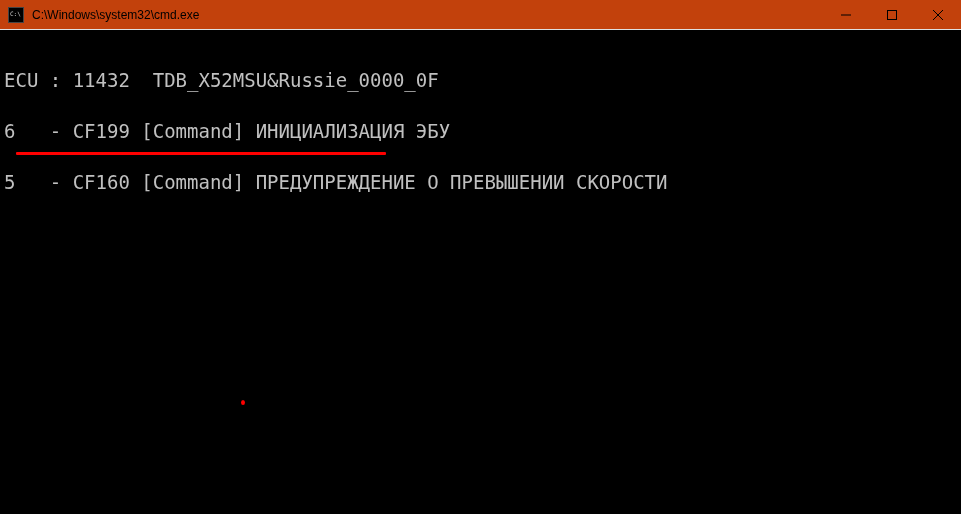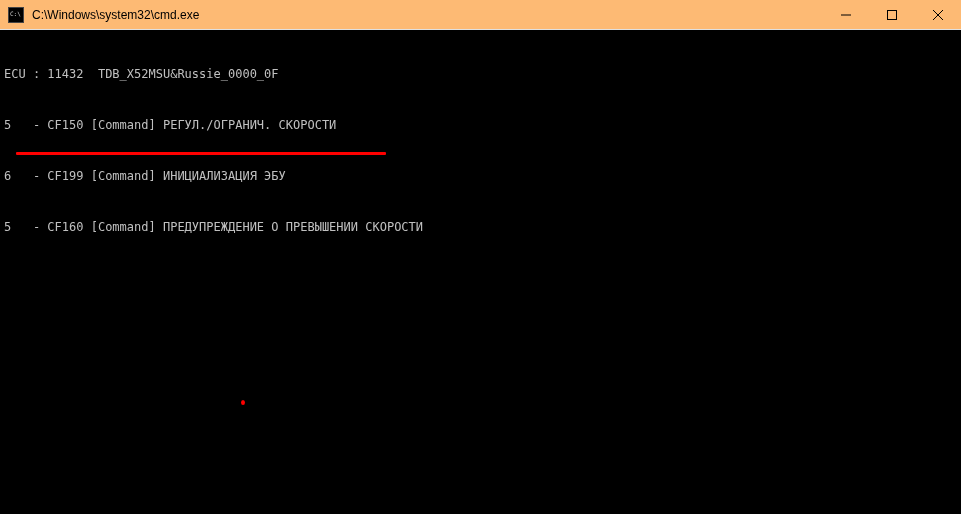--- a/index.html
+++ b/index.html
@@ -5,21 +5,21 @@
     * { margin: 0; padding: 0; box-sizing: border-box; }
     body {
       width: 961px;
       height: 514px;
       background: #ffffff;
       font-family: 'Segoe UI', Tahoma, sans-serif;
       overflow: hidden;
     }
     .titlebar {
       height: 30px;
-      background: #fdba74;
+      background: #c2410c;
       display: flex;
       align-items: center;
       border-bottom: 1px solid #e0e0e0;
     }
     .titlebar-icon {
       width: 16px;
       height: 16px;
       margin-left: 8px;
       margin-right: 8px;
       display: flex;
@@ -56,23 +56,23 @@
       height: 100%;
       display: flex;
       align-items: center;
       justify-content: center;
       cursor: pointer;
     }
     .win-btn svg { width: 10px; height: 10px; }
     .terminal {
       background: #000000;
       height: calc(100% - 30px);
-      padding: 2px 4px;
+      padding: 8px 4px;
       font-family: 'Consolas', 'Lucida Console', monospace;
-      font-size: 12px;
+      font-size: 19px;
       line-height: 17px;
       color: #c0c0c0;
       white-space: pre;
       position: relative;
     }
     .line { display: block; }
     .underline-annotation {
       position: absolute;
       height: 3px;
       background: #ff0000;
@@ -109,21 +109,20 @@
       <svg viewBox="0 0 10 10">
           <line x1="0" y1="0" x2="10" y2="10" stroke="#000" stroke-width="1"></line>
           <line x1="10" y1="0" x2="0" y2="10" stroke="#000" stroke-width="1"></line>
         </svg>
     </div>
   </div>
 </div>
 
 <div class="terminal">
   <span class="line">ECU : 11432  TDB_X52MSU&amp;Russie_0000_0F</span>
-  <span class="line">5   - CF150 [Command] РЕГУЛ./ОГРАНИЧ. СКОРОСТИ</span>
   <span class="line">6   - CF199 [Command] ИНИЦИАЛИЗАЦИЯ ЭБУ</span>
   <span class="line">5   - CF160 [Command] ПРЕДУПРЕЖДЕНИЕ О ПРЕВЫШЕНИИ СКОРОСТИ</span>
   
   
   
   
   <div class="underline-annotation" style="top:122px;left:16px;width:370px;"></div>
   <div class="red-dot" style="top:370px;left:241px;"></div>
 </div>
 

